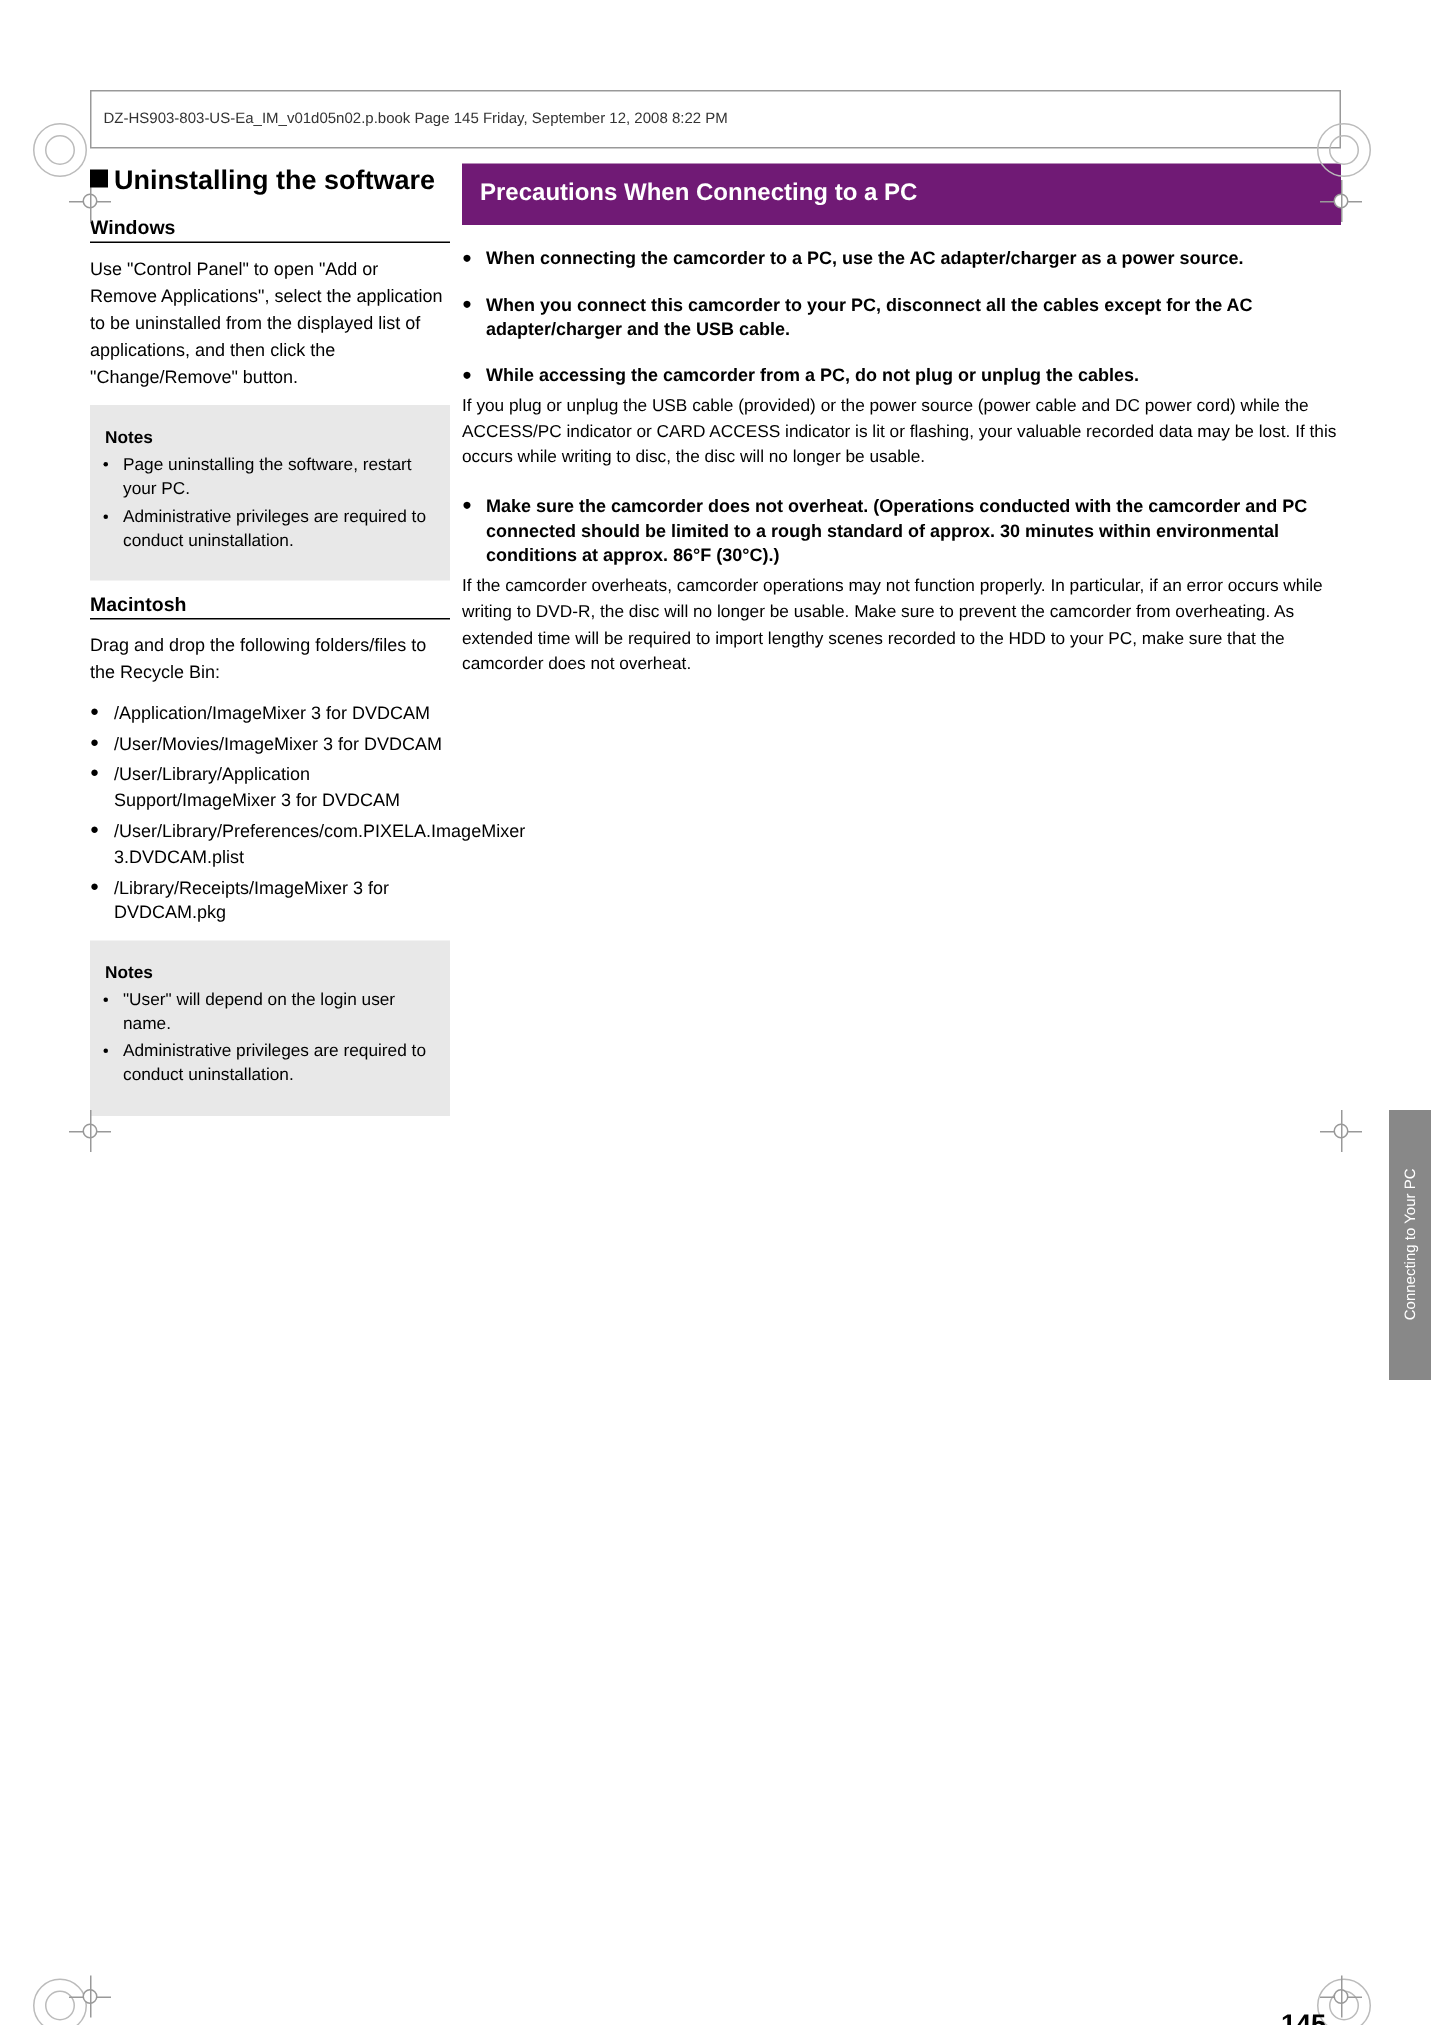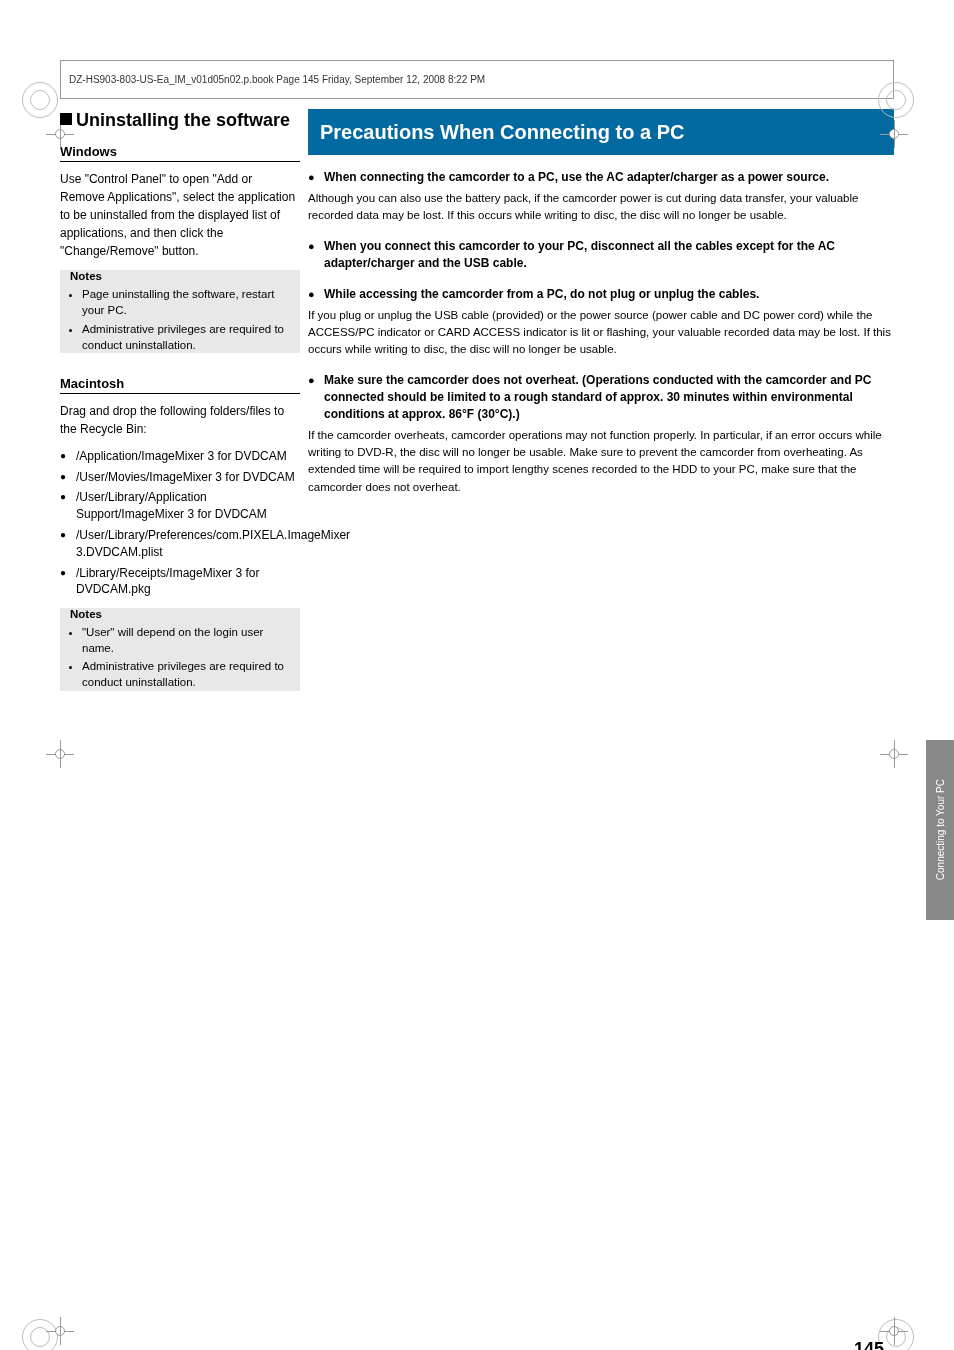--- a/index.html
+++ b/index.html
@@ -78,22 +78,22 @@
 
     .body-text {
       font-size: 12px;
       line-height: 1.5;
       margin-bottom: 10px;
     }
 
     
     .notes-box {
       background: #e8e8e8;
-      padding: 0 10px;
-      margin-bottom: 23px;
+      padding: 16px 10px;
+      margin-bottom: 8px;
       font-size: 11.5px;
     }
 
     .notes-box .notes-title {
       font-weight: bold;
       margin-bottom: 4px;
     }
 
     .notes-box ul {
       padding-left: 12px;
@@ -123,23 +123,23 @@
     .bullet-list li::before {
       content: "●";
       position: absolute;
       left: 0;
       font-size: 10px;
       top: 1px;
     }
 
     
     .right-heading {
-      background: #0369a1;
+      background: #701a75;
       color: #fff;
-      font-size: 20px;
+      font-size: 16px;
       font-weight: bold;
       padding: 10px 12px;
       margin-bottom: 14px;
       line-height: 1.3;
     }
 
     
     .precaution-item {
       margin-bottom: 14px;
     }
@@ -352,21 +352,20 @@
     </div>
 
     <div class="right-col">
 
       <div class="right-heading">Precautions When Connecting to a PC</div>
 
       <div class="precaution-item">
         <div class="precaution-title">
           <span>When connecting the camcorder to a PC, use the AC adapter/charger as a power source.</span>
         </div>
-        <div class="precaution-body">Although you can also use the battery pack, if the camcorder power is cut during data transfer, your valuable recorded data may be lost. If this occurs while writing to disc, the disc will no longer be usable.</div>
       </div>
 
       <div class="precaution-item">
         <div class="precaution-title">
           <span>When you connect this camcorder to your PC, disconnect all the cables except for the AC adapter/charger and the USB cable.</span>
         </div>
       </div>
 
       <div class="precaution-item">
         <div class="precaution-title">

